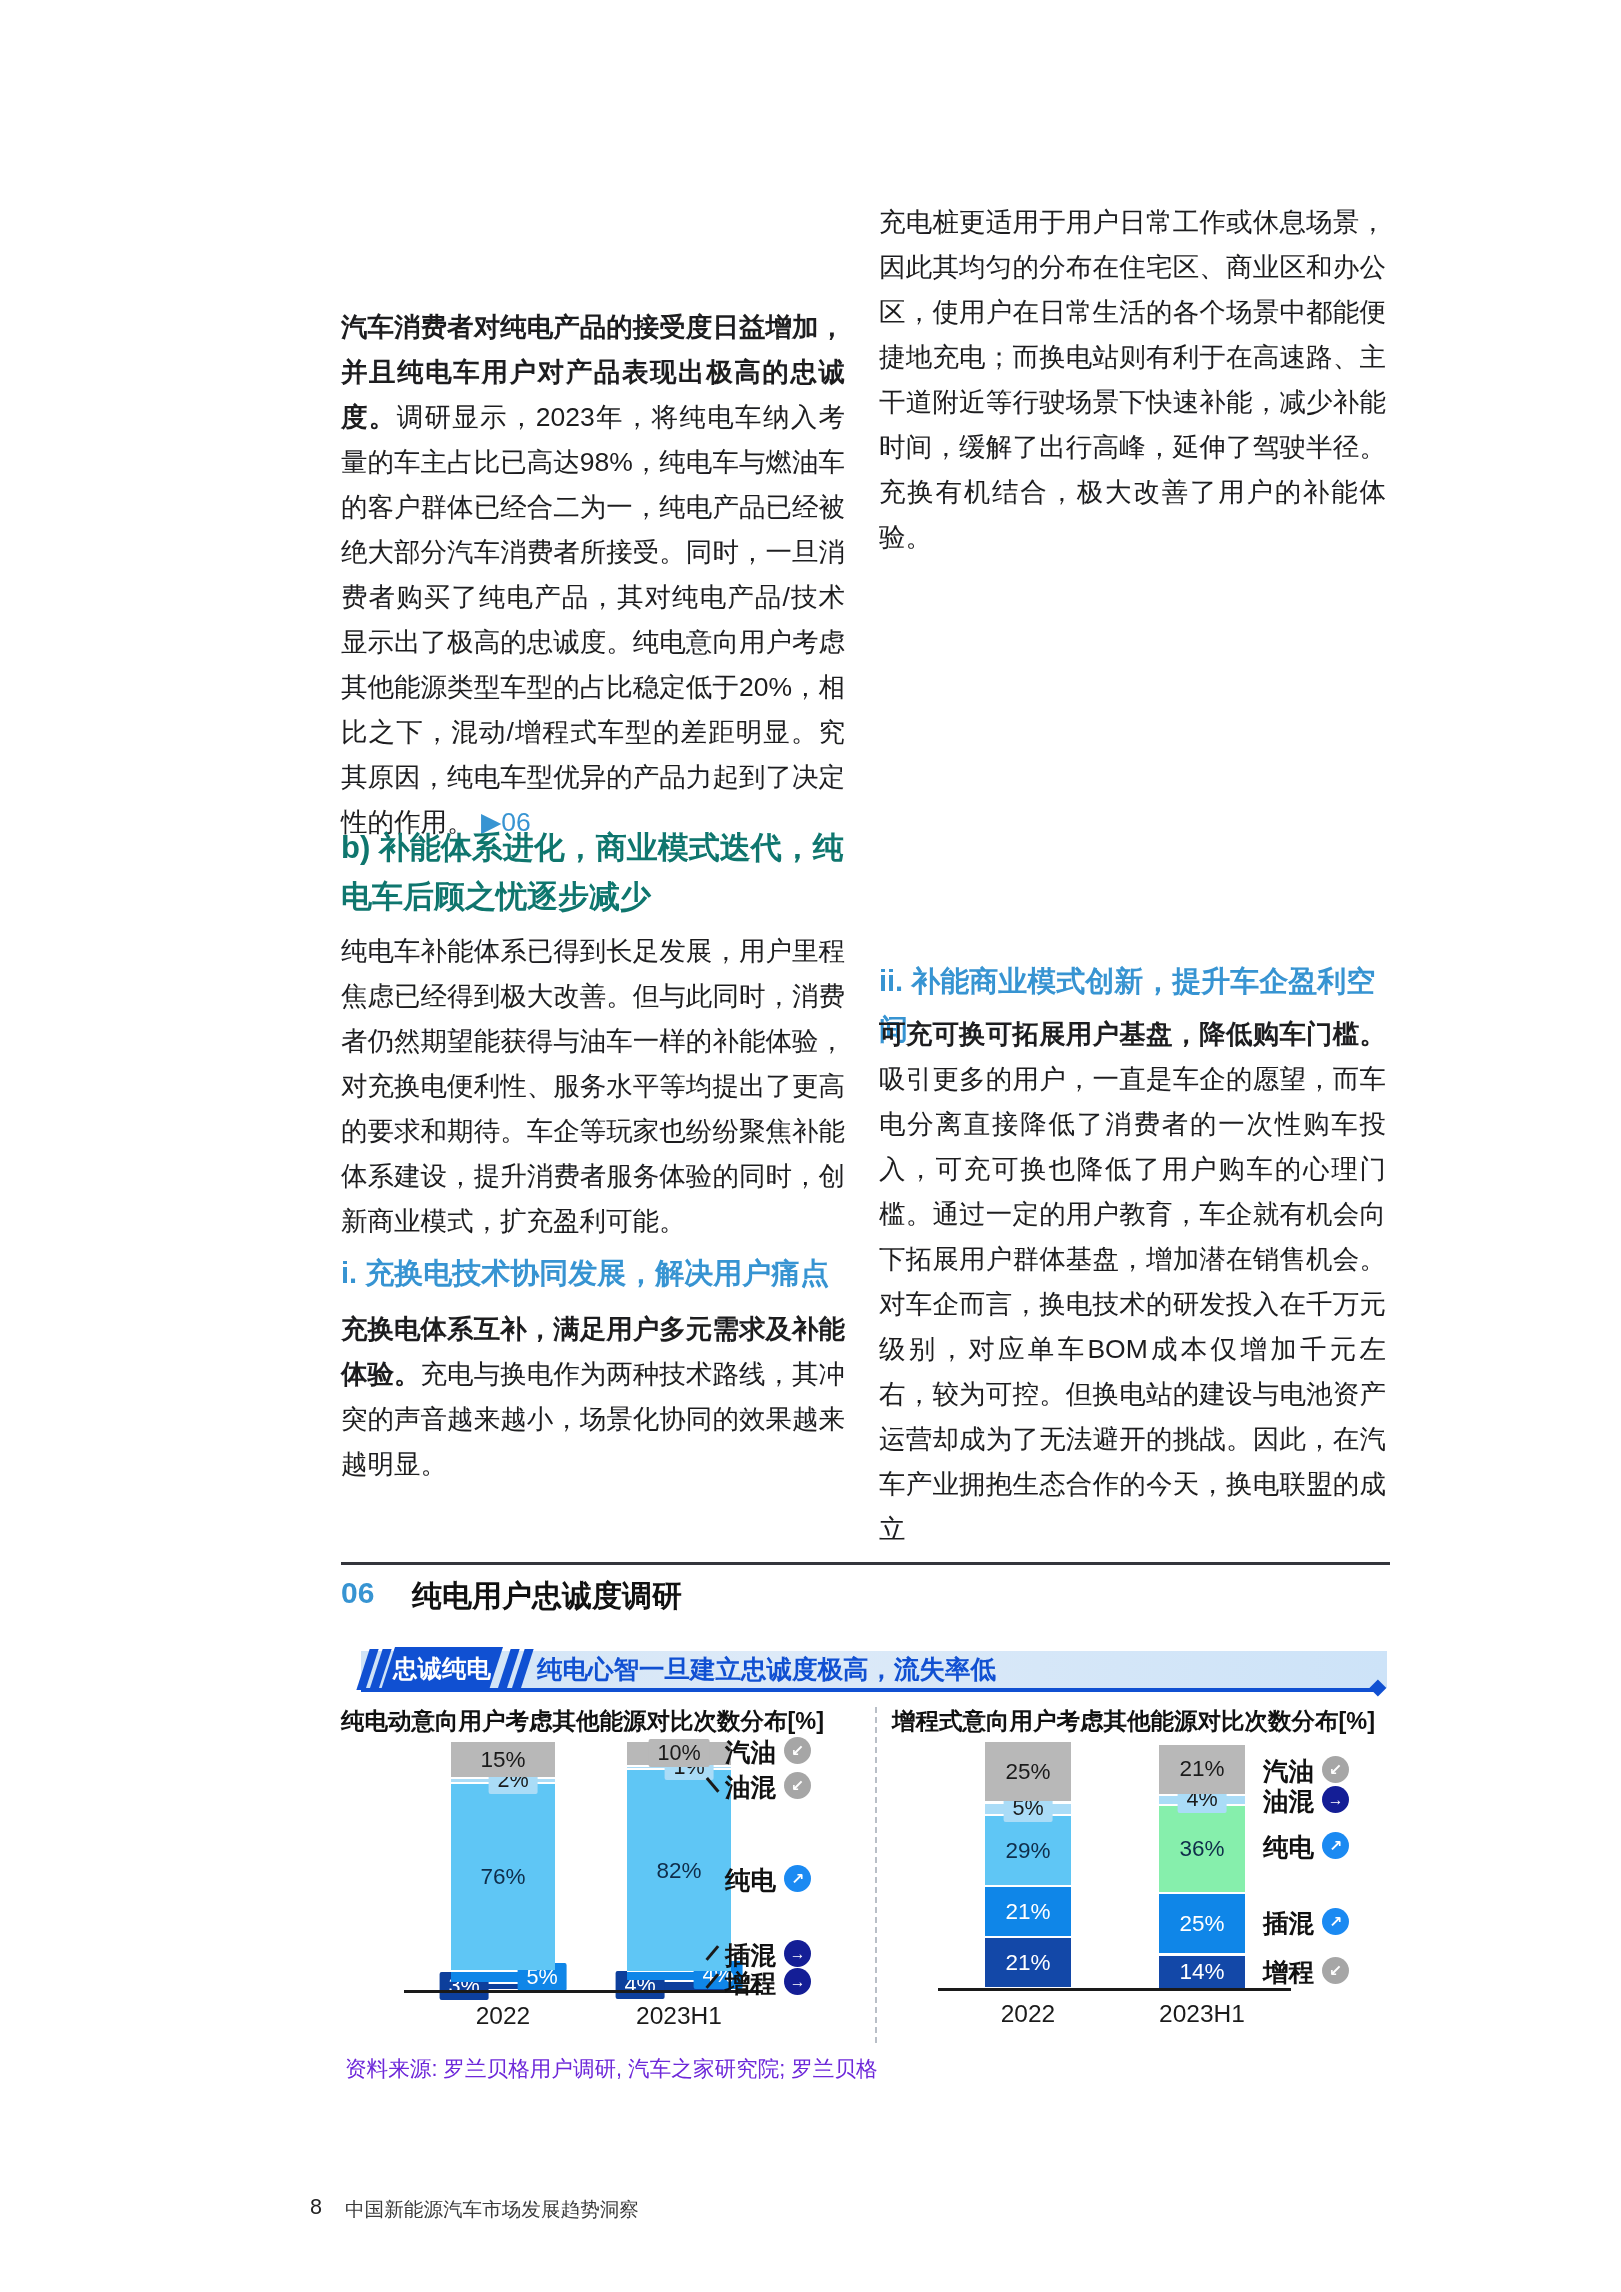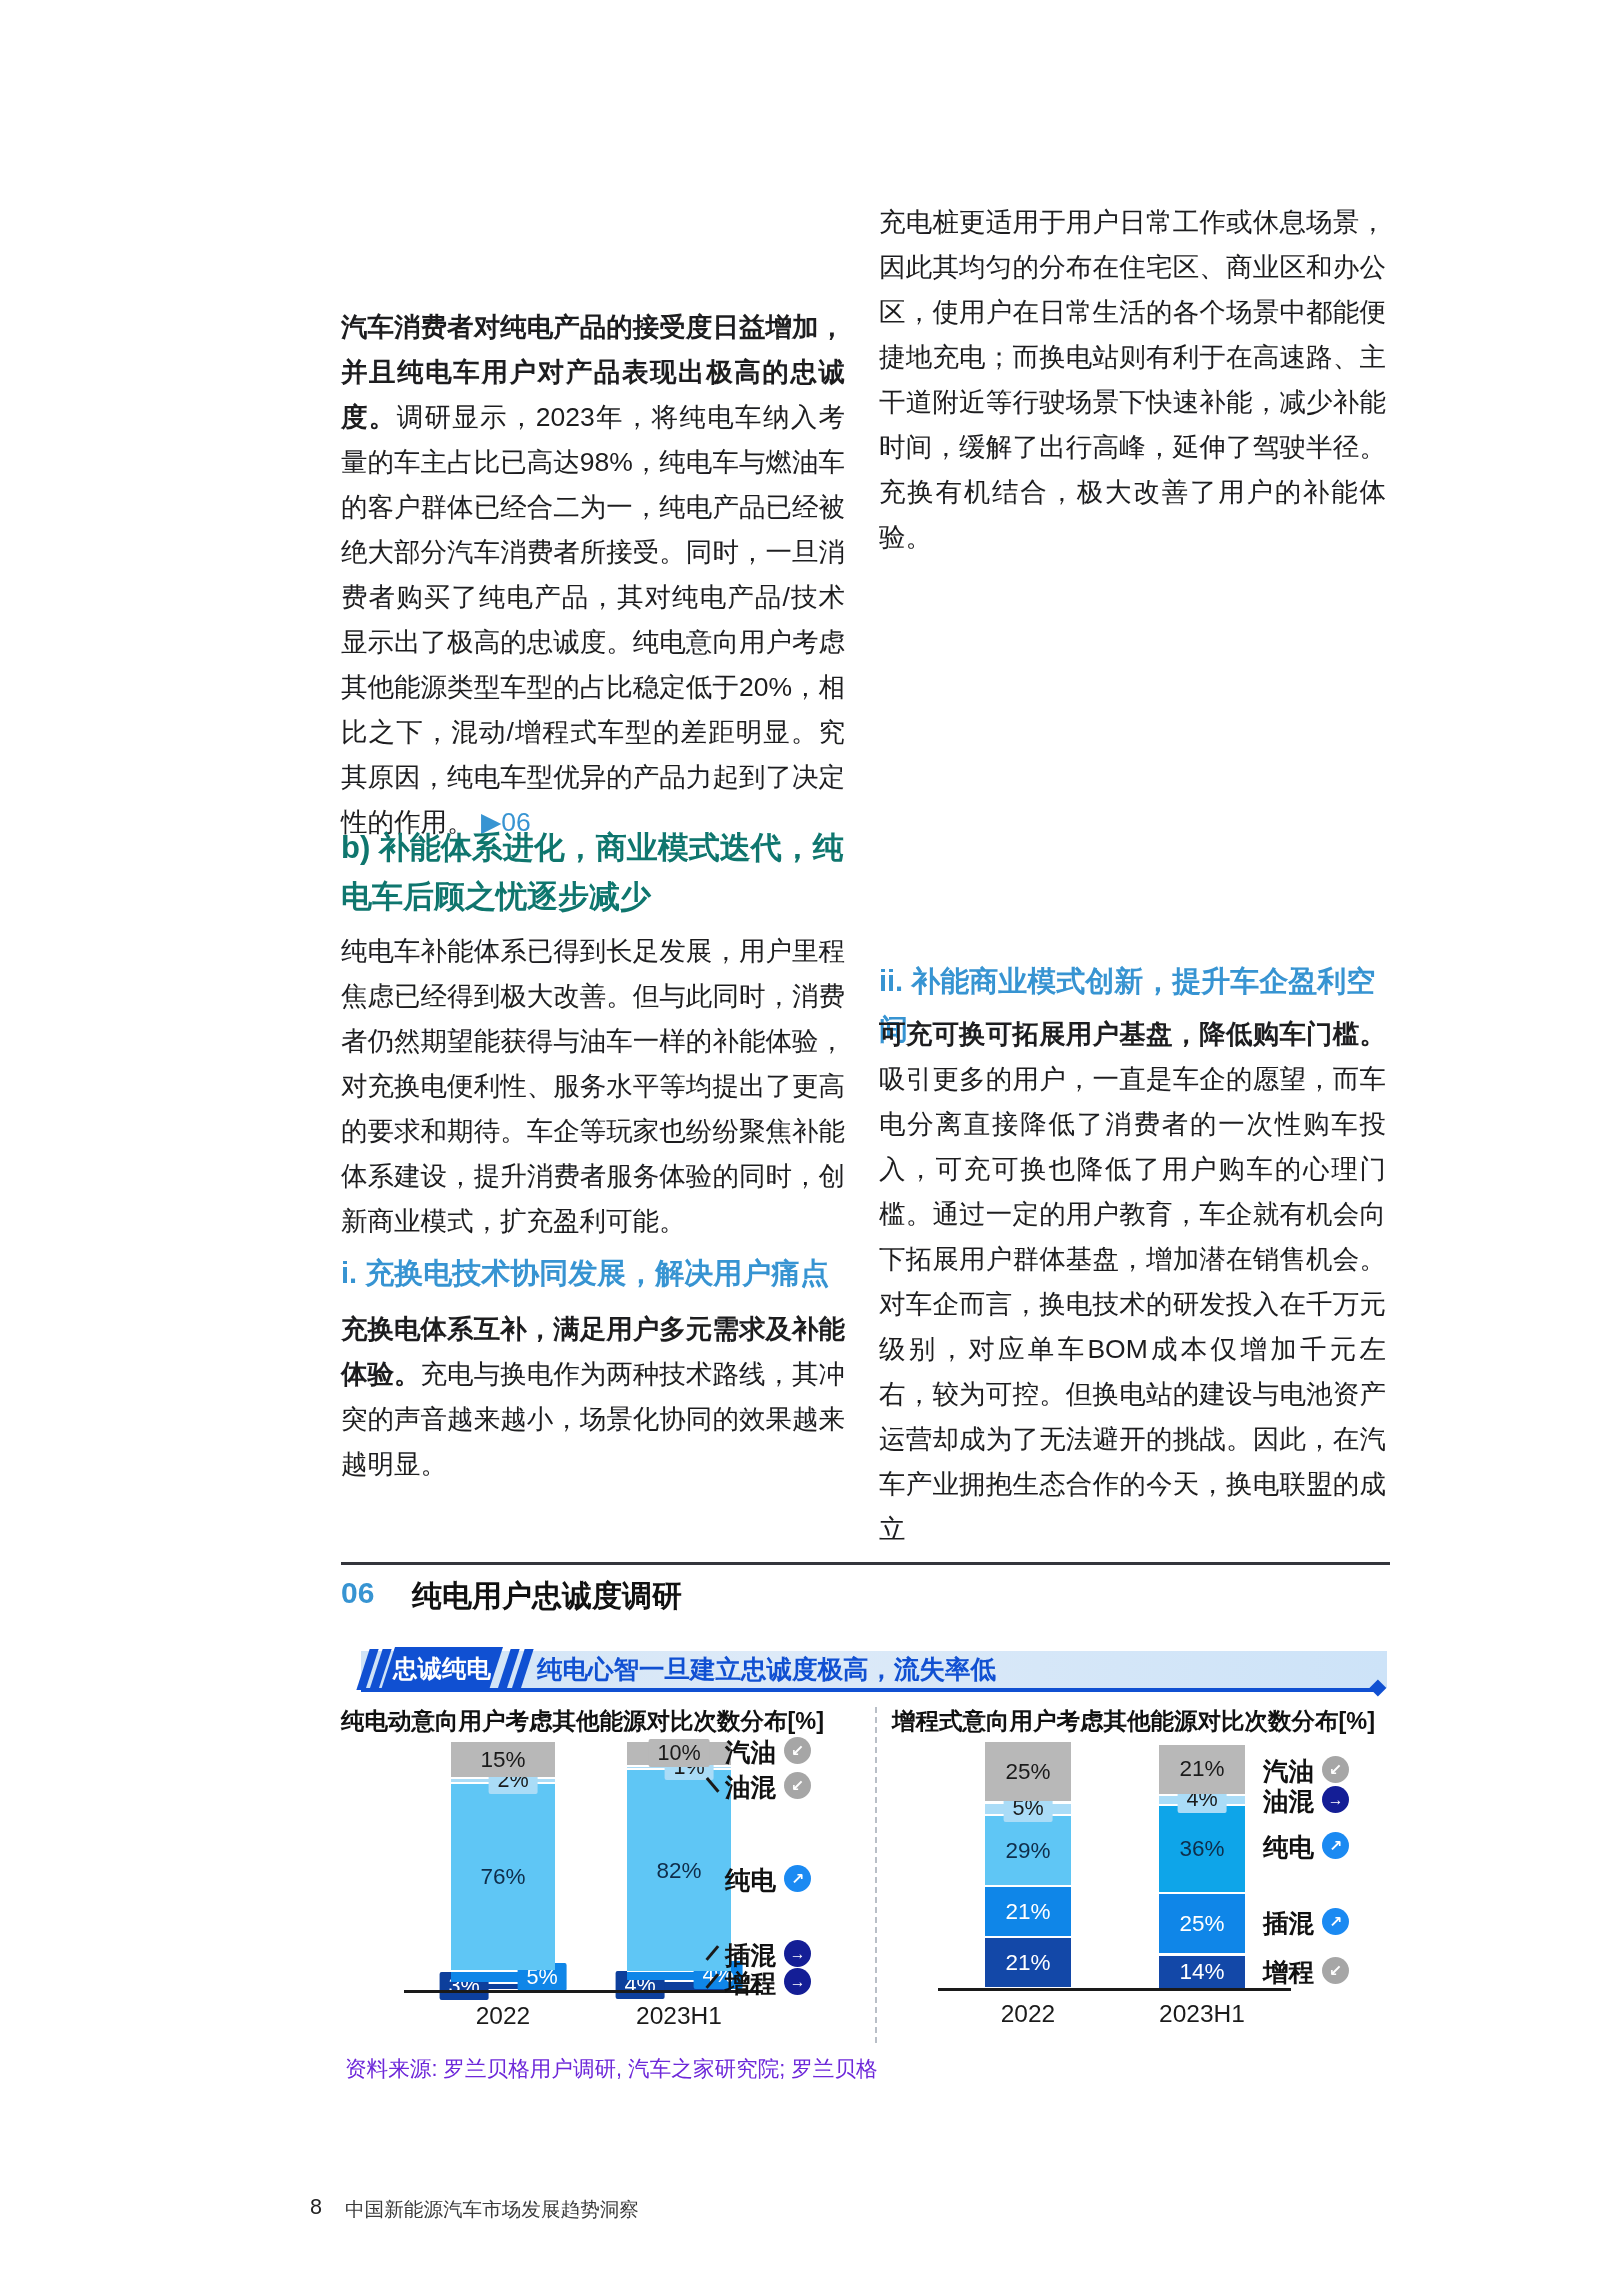--- a/index.html
+++ b/index.html
@@ -143,21 +143,21 @@
       <div class="slice" style="left: 106px; top: 5.4px; width: 86px; height: 61px; background: rgb(184, 184, 184);">
         <div class="slab" style="color: rgb(26, 26, 26);">25%</div>
       </div>
       <div class="cat" style="left: 149px; top: 265px;">2022</div>
       <div class="slice" style="left: 280px; top: 219px; width: 86px; height: 34px; background: rgb(19, 72, 168);">
         <div class="slab" style="color: rgb(255, 255, 255);">14%</div>
       </div>
       <div class="slice" style="left: 280px; top: 157px; width: 86px; height: 61px; background: rgb(15, 134, 232);">
         <div class="slab" style="color: rgb(255, 255, 255);">25%</div>
       </div>
-      <div class="slice" style="left: 280px; top: 69px; width: 86px; height: 88px; background: #0ea5e9;">
+      <div class="slice" style="left: 280px; top: 69px; width: 86px; height: 88px; background: #86efac;">
         <div class="slab" style="color: rgb(15, 45, 74);">36%</div>
       </div>
       <div class="slice" style="left: 280px; top: 59px; width: 86px; height: 9.8px; background: rgb(170, 220, 247);"></div>
       <div class="chip" style="left: 323px; top: 50px; background: rgb(170, 220, 247); color: rgb(26, 26, 26);">4%</div>
       <div class="slice" style="left: 280px; top: 7.8px; width: 86px; height: 51px; background: rgb(184, 184, 184);">
         <div class="slab" style="color: rgb(26, 26, 26);">21%</div>
       </div>
       <div class="cat" style="left: 323px; top: 265px;">2023H1</div>
       <div class="axis" style="left: 59px; top: 253px; width: 353px;"></div>
       <div class="lg-label" style="left: 384px; top: 18.6px;">汽油</div>

